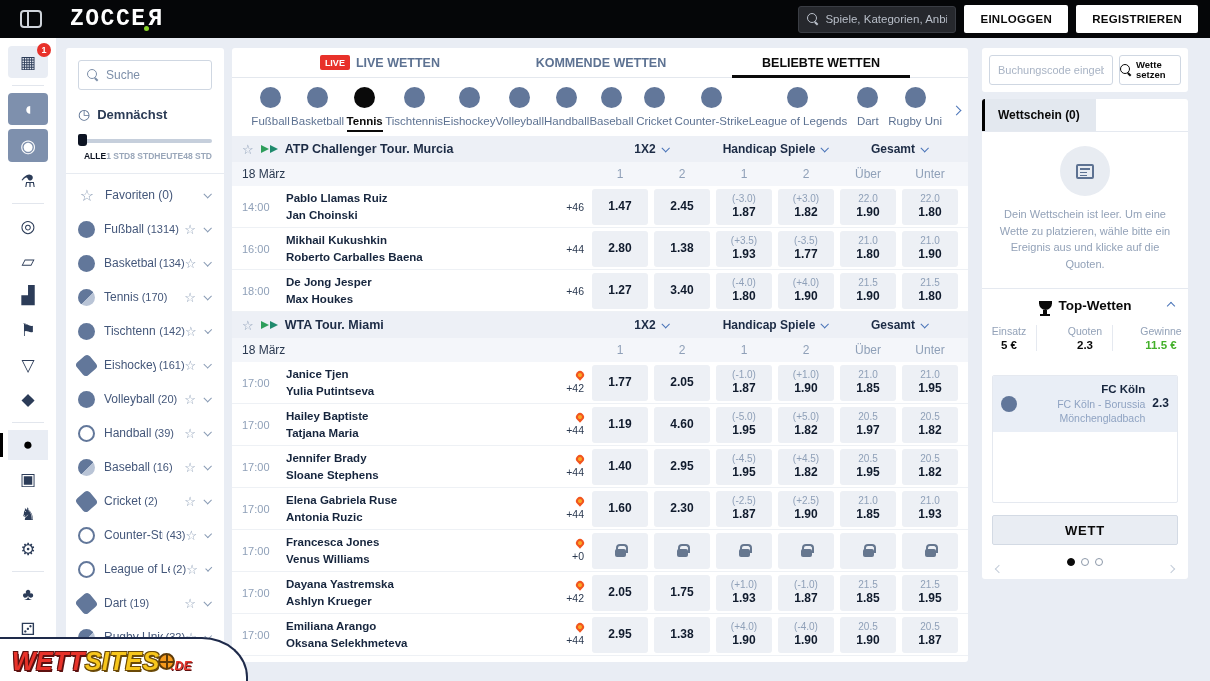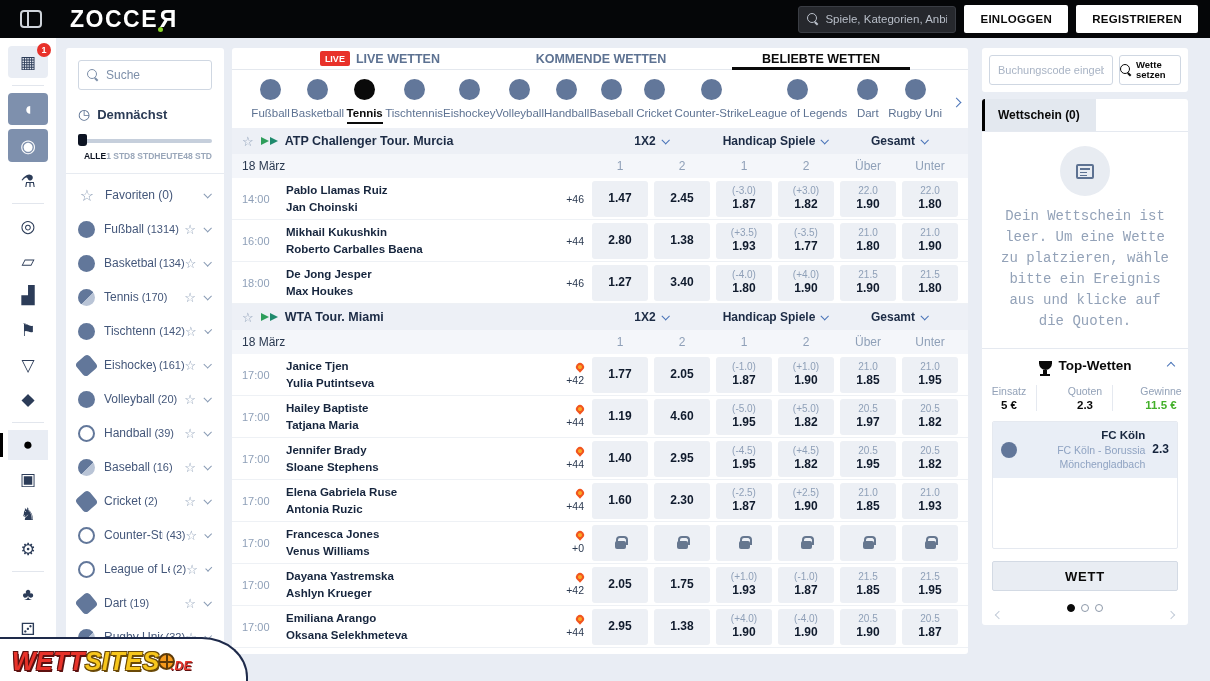--- a/index.html
+++ b/index.html
@@ -3,21 +3,21 @@
 <meta charset="utf-8">
 <style>
   * { margin:0; padding:0; box-sizing:border-box; }
   html,body { width:1210px; height:681px; overflow:hidden; }
   body { font-family:"Liberation Sans", sans-serif; background:#e9edf4; color:#16253d; position:relative; }
 
   
   .topbar { position:absolute; left:0; top:0; width:1210px; height:38px; background:#050608; display:flex; align-items:center; padding:0 12px; z-index:30; }
   .menu-btn { width:22px; height:18px; border:2px solid #cfd3da; border-radius:4px; position:relative; margin-left:8px; }
   .menu-btn::before { content:""; position:absolute; left:5px; top:-1px; width:2px; height:16px; background:#cfd3da; }
-  .logo { margin-left:28px; color:#fff; font-size:23px; font-weight:bold; letter-spacing:1.5px; display:flex; align-items:flex-start; position:relative; }
+  .logo { margin-left:28px; color:#fff; font-size:23px; font-weight:bold; letter-spacing:1.5px; display:flex; align-items:flex-start; position:relative;font-family:Liberation Mono, monospace; }
   .logo .rev { display:inline-block; transform:scaleX(-1); }
   .logo .dot { width:5px; height:5px; border-radius:50%; background:#8bd62a; position:absolute; right:13px; bottom:1px; }
   .top-right { margin-left:auto; display:flex; align-items:center; gap:8px; }
   .top-search { width:158px; height:27px; background:#26282d; border:1px solid #3a3d44; border-radius:3px; display:flex; align-items:center; padding:0 8px; gap:6px; color:#b9bfc9; }
   .top-search input { background:transparent; border:none; outline:none; color:#d6dae1; font-size:11.5px; width:100%; font-family:inherit; }
   .top-search input::placeholder { color:#b9bfc9; }
   .tbtn { height:28px; background:#fff; border:none; border-radius:2px; font-weight:bold; font-size:11.5px; letter-spacing:.3px; padding:0 16px; color:#0a0a0a; cursor:pointer; font-family:inherit; }
 
   
   .rail { position:absolute; left:0; top:38px; width:56px; height:643px; background:#fff; display:flex; flex-direction:column; align-items:center; padding-top:6px; z-index:5; }
@@ -54,21 +54,21 @@
   .fav-icon { color:#8a9cb5; font-size:16px; width:18px; text-align:center; }
 
   
   .sg { width:18px; height:18px; border-radius:50%; background:#62779a; display:inline-block; }
   .sg[data-shape="outline"] { background:transparent; border:2px solid #62779a; }
   .sg[data-shape="diag"] { width:16px; height:7px; border-radius:4px; transform:rotate(-40deg); }
   .sg[data-shape="half"] { background:linear-gradient(135deg,#62779a 55%,#b9c4d6 55%); }
 
   
   .main { position:absolute; left:232px; top:48px; width:736px; background:#fff; border-radius:3px; z-index:3; padding-bottom:6px; }
-  .mtabs { height:22px; display:flex; align-items:stretch; justify-content:space-around; border-bottom:1px solid #e4e8ee; padding:0 40px; }
+  .mtabs { height:30px; display:flex; align-items:stretch; justify-content:space-around; border-bottom:1px solid #e4e8ee; padding:0 40px; }
   .mtab { display:flex; align-items:center; gap:6px; font-weight:bold; font-size:12.5px; color:#5d7292; cursor:pointer; position:relative; padding:0 30px; }
   .mtab.active { color:#0a0a0a; }
   .mtab.active::after { content:""; position:absolute; left:0; right:0; bottom:-1px; height:3px; background:#0a0a0a; }
   .live-badge { background:#e8312a; color:#fff; font-size:9px; font-weight:bold; padding:2.5px 5px; border-radius:2px; }
 
   .stabs { height:58px; display:flex; align-items:center; padding:0 26px 0 18px; gap:0; position:relative; overflow:hidden; }
   .stab { flex:1; display:flex; flex-direction:column; align-items:center; gap:7px; cursor:pointer; white-space:nowrap; }
   .stab .sg { width:21px; height:21px; }
   .stab-label { font-size:11.5px; color:#5d7292; }
   .stab[data-active="true"] .sg { background:#0a0a0a; }
@@ -111,27 +111,27 @@
   .booking input::placeholder { color:#a8b3c4; }
   .setbet { width:62px; height:30px; background:#fff; border:1px solid #cfd7e2; border-radius:3px; display:flex; align-items:center; justify-content:center; gap:4px; font-size:9.5px; font-weight:bold; color:#0a0a0a; line-height:1.1; cursor:pointer; text-align:left; font-family:inherit; }
   .slip { background:#fff; border-radius:3px; overflow:hidden; }
   .slip-tabrow { border-bottom:1px solid #e5e9f0; }
   .slip-tab { display:inline-flex; align-items:center; height:32px; background:#e3e8ef; border-left:3px solid #000; padding:0 16px 0 13px; font-size:12px; font-weight:bold; color:#0a0a0a; cursor:pointer; }
   .empty { padding:14px 14px 16px; text-align:center; border-bottom:1px solid #e5e9f0; }
   .empty-ic { width:50px; height:50px; border-radius:50%; background:#e8ecf2; margin:0 auto 10px; display:flex; align-items:center; justify-content:center; }
   .doc { width:18px; height:15px; border:2px solid #5d7292; border-radius:2px; position:relative; }
   .doc::before { content:""; position:absolute; left:2px; top:2px; right:2px; height:2px; background:#5d7292; }
   .doc::after { content:""; position:absolute; left:2px; top:6px; width:7px; height:1.5px; background:#5d7292; box-shadow:0 3px 0 #5d7292; }
-  .empty-text { font-size:14px; color:#93a2b8; line-height:1.5;font-family:Liberation Mono, monospace; }
+  .empty-text { font-size:11px; color:#93a2b8; line-height:1.5; }
   .topw-head { height:32px; display:flex; align-items:center; justify-content:center; gap:7px; font-size:13.5px; font-weight:bold; color:#0a0a0a; position:relative; }
   .topw-head .caret { position:absolute; right:14px; top:14px; transform:rotate(-135deg); color:#4a74b8; }
   .trophy { width:13px; height:9px; background:#0a0a0a; border-radius:0 0 7px 7px; position:relative; }
   .trophy::before { content:""; position:absolute; left:4.5px; top:9px; width:4px; height:4px; background:#0a0a0a; }
   .trophy::after { content:""; position:absolute; left:1.5px; top:13px; width:10px; height:2px; background:#0a0a0a; }
-  .stats { display:flex; padding:4px 0 10px;gap:21px; }
+  .stats { display:flex; padding:4px 0 24px;gap:21px; }
   .stat { flex:1; text-align:center; border-right:1px solid #e5e9f0; }
   .stat:last-child { border-right:none; }
   .stat-label { font-size:10.5px; color:#93a2b8; }
   .stat-value { font-size:11.5px; font-weight:bold; color:#0a0a0a; margin-top:2px; }
   .stat-value.green { color:#43b02a; }
   .bets-box { margin:0 10px; border:1px solid #e5e9f0; border-radius:2px; height:128px; overflow:hidden; }
   .bet-item { background:#e9eef6; display:flex; align-items:flex-start; padding:7px 8px; gap:7px; }
   .bet-item .sg { width:16px; height:16px; margin-top:13px; }
   .bet-mid { flex:1; min-width:0;text-align:right; }
   .bet-pick { font-size:11.5px; font-weight:bold; color:#16253d; }

